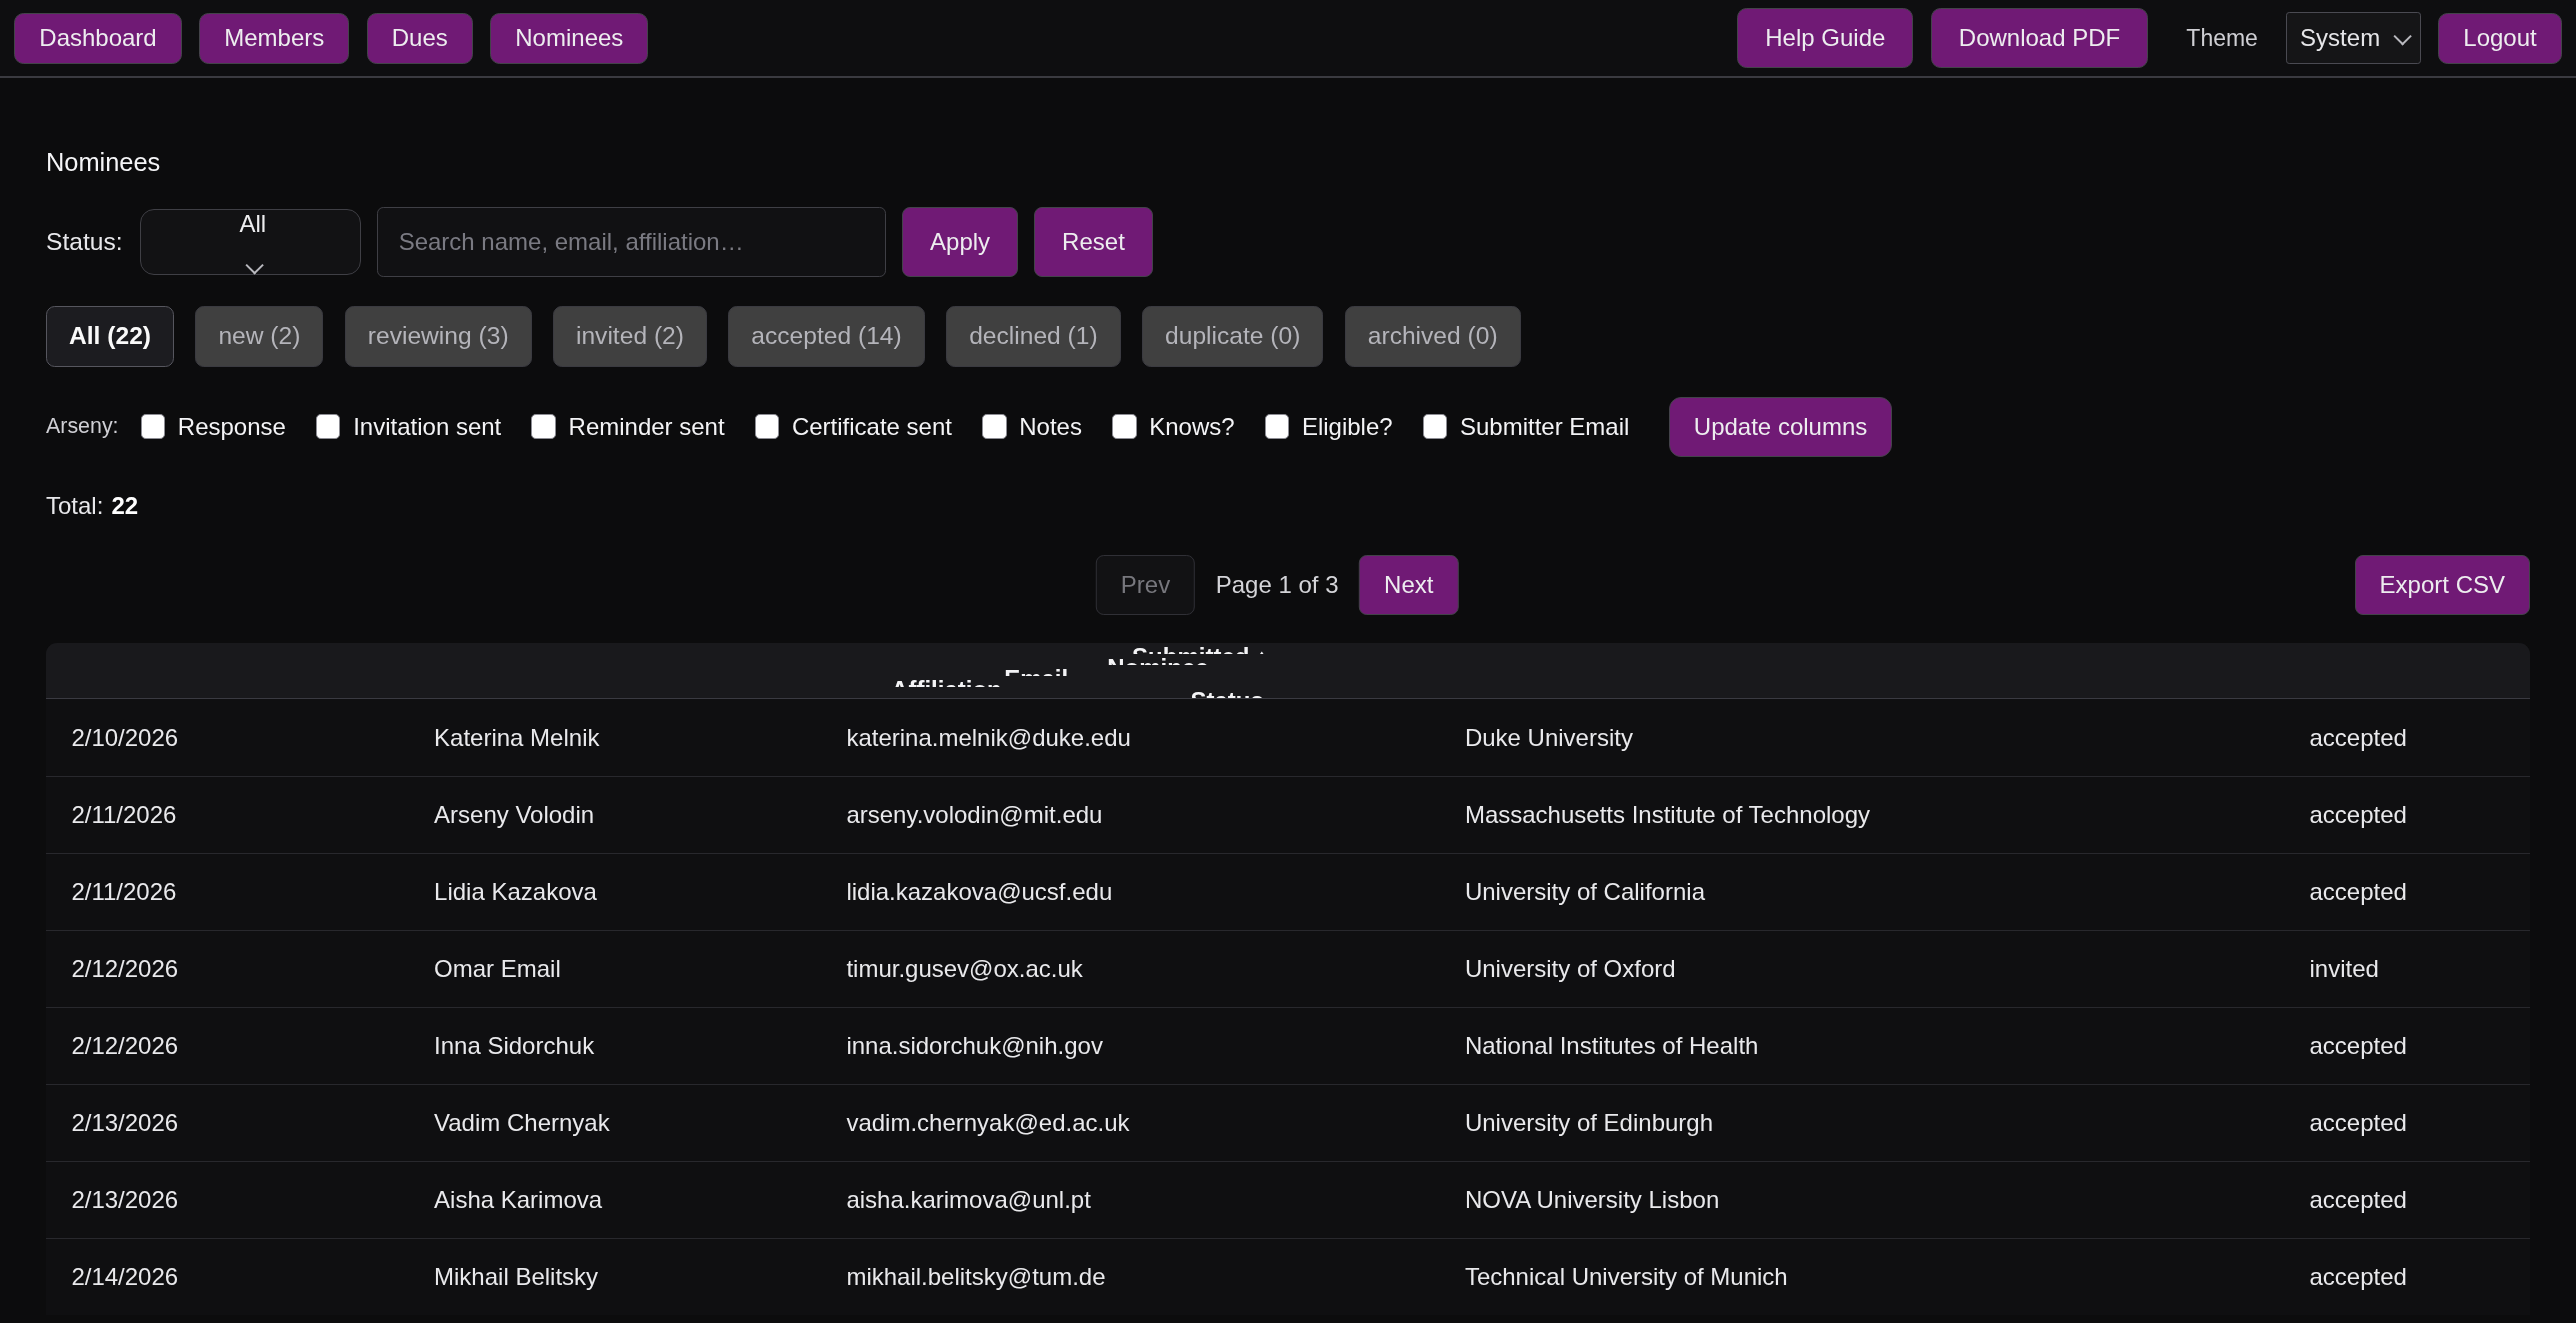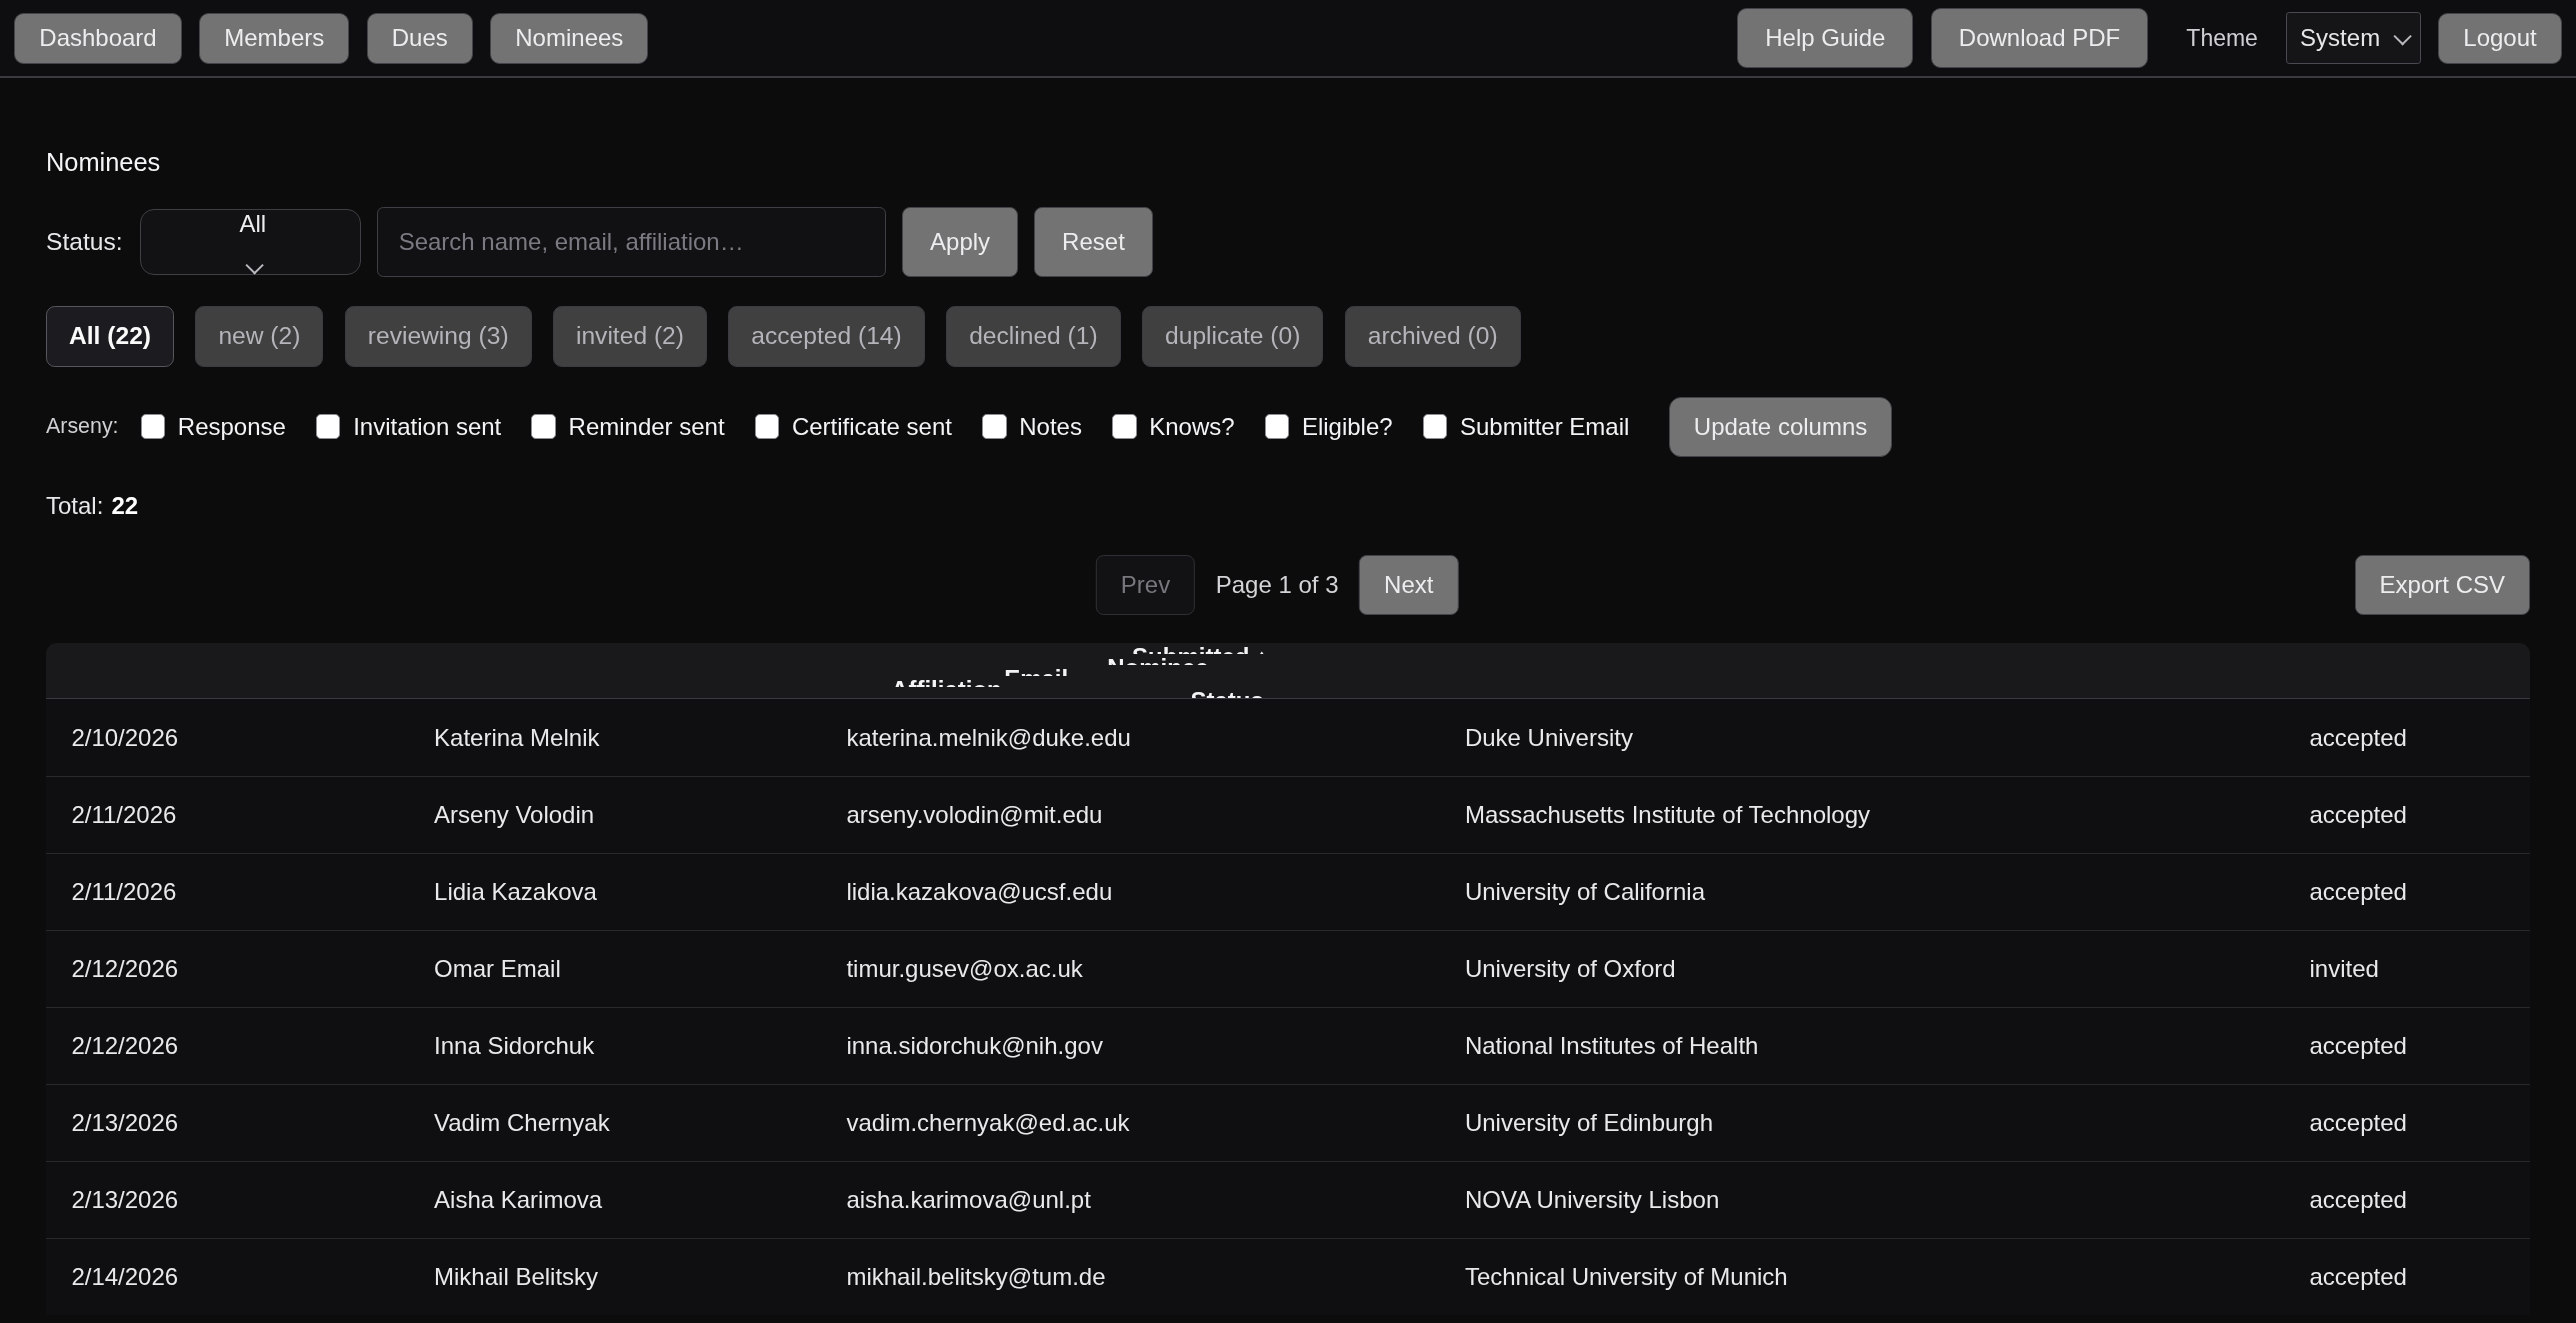--- a/index.html
+++ b/index.html
@@ -13,21 +13,21 @@
   
   .navbar {
     height:78px; background:#0e0e10;
     border-bottom:2.4px solid #3a3a40;
     display:flex; align-items:center; justify-content:space-between;
     padding:0 14.3px;
   }
   .nav-group { display:flex; align-items:center; gap:17.5px; }
   .btn {
     display:inline-flex; align-items:center; justify-content:center;
-    background:#737373; border:1.6px solid #434349; border-radius:9.5px;
+    background:#701a75; border:1.6px solid #434349; border-radius:9.5px;
     color:#ededef; font-size:24px; height:51px; padding:0 24px;
     cursor:pointer; white-space:nowrap;
   }
   .btn.tall { height:60px; padding:0 27px; }
   .theme-label { color:#cfcfd4; font-size:23px; margin:0 11px 0 20.6px; }
   .select {
     display:inline-flex; align-items:center; justify-content:space-between;
     background:#151517; border:1.6px solid #4a4a52; border-radius:3.2px;
     height:52px; padding:0 12.7px; gap:14.3px; cursor:pointer; color:#e6e6e9;
   }

